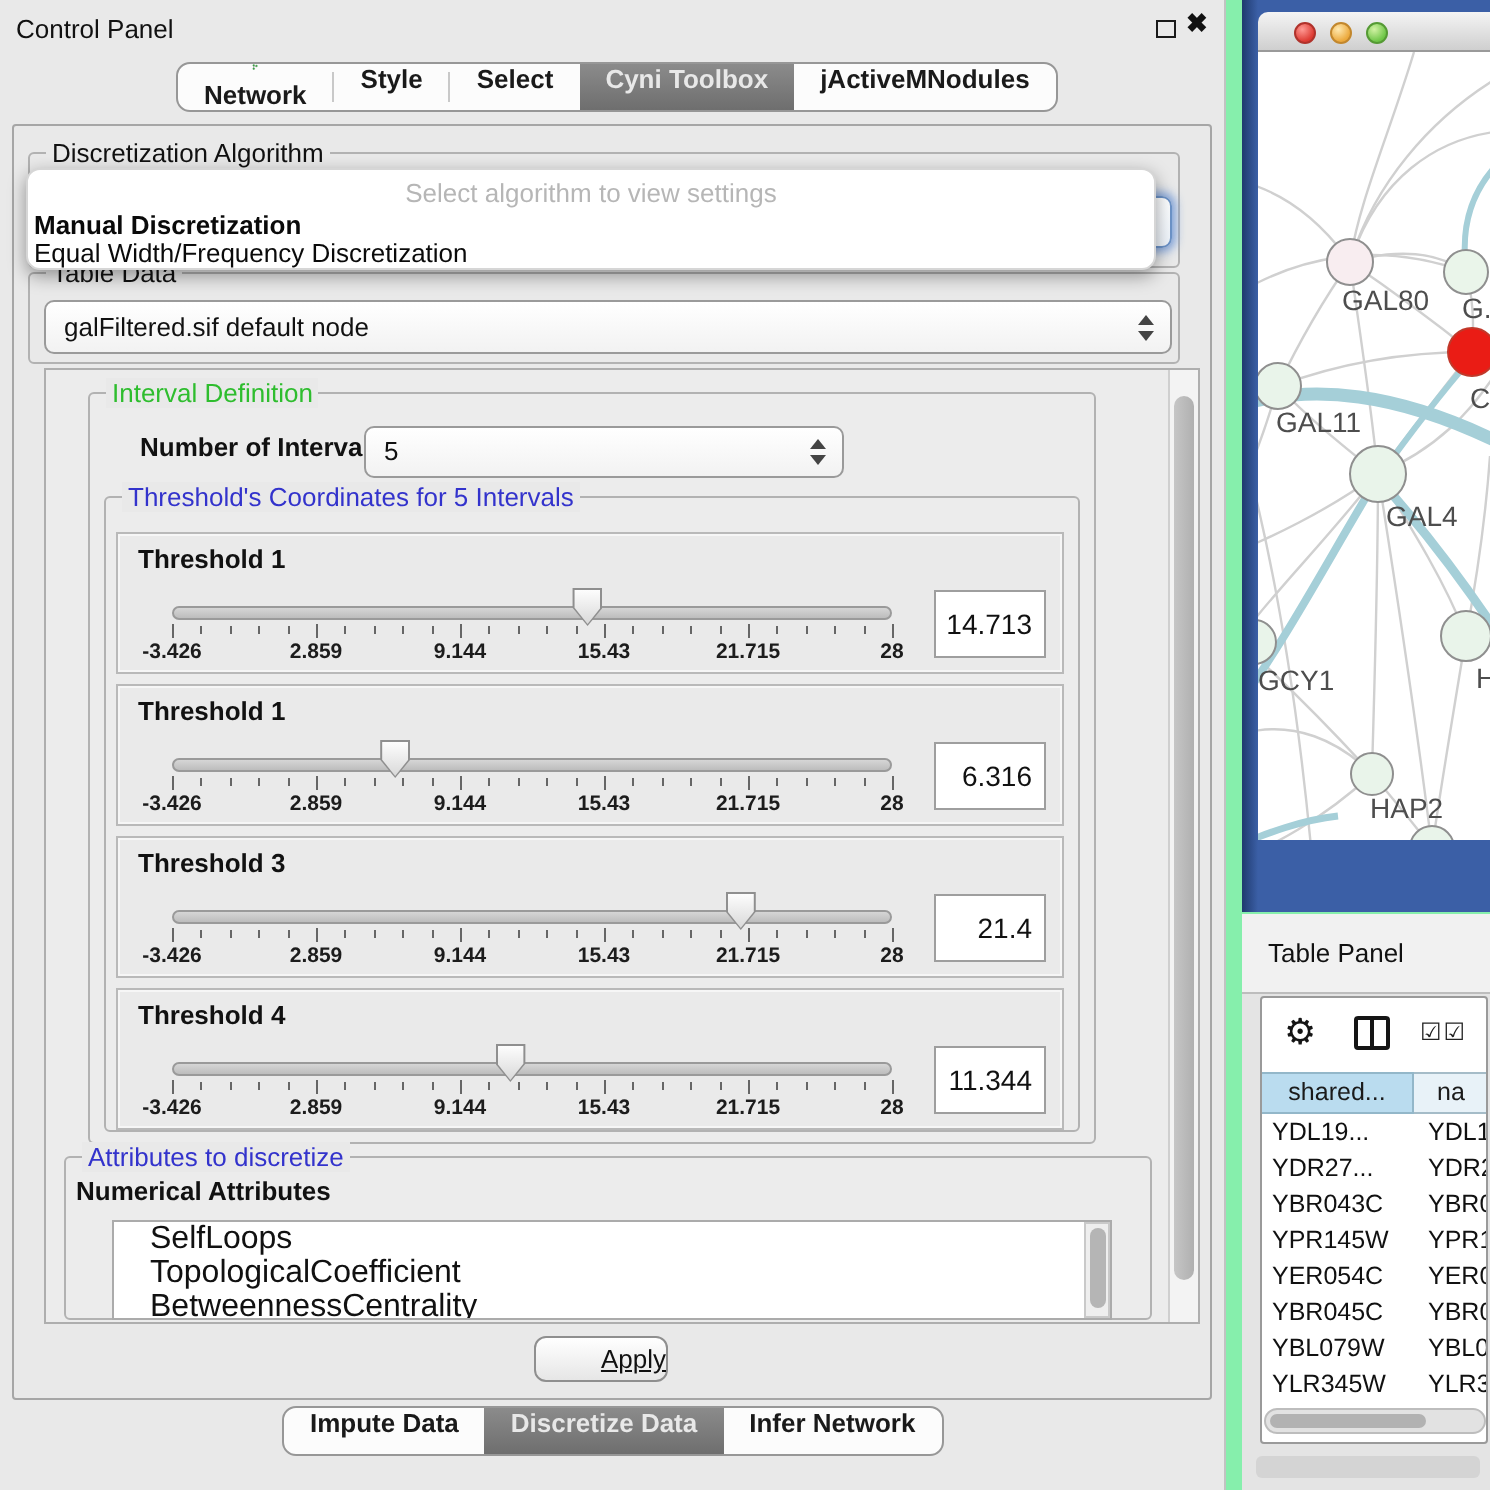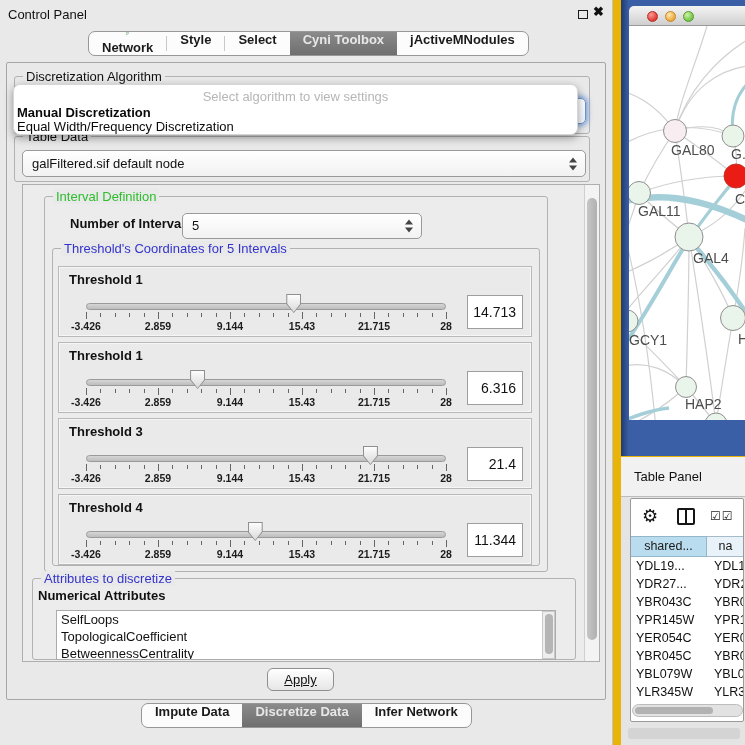--- a/index.html
+++ b/index.html
@@ -1,17 +1,17 @@
 <!DOCTYPE html>
 <html><head>
 <meta charset="utf-8">
 <style>
   html,body{margin:0;padding:0;background:#dadada;}
   *{box-sizing:border-box;font-family:"Liberation Sans",sans-serif;}
-  #stage{position:relative;width:745px;height:745px;overflow:hidden;background:#eab308;}
+  #stage{position:relative;width:745px;height:745px;overflow:hidden;background:#86efac;}
 
   
   #cpanel{position:absolute;left:0;top:0;width:613px;height:745px;background:#e9e9e9;border-right:1px solid #c2c2c2;}
   #cp-title{position:absolute;left:8px;top:7px;font-size:13px;color:#111;}
   #float-btn{position:absolute;left:578px;top:10px;width:10px;height:9px;border:1.5px solid #1a1a1a;background:transparent;}
   #close-btn{position:absolute;left:593px;top:4px;font-size:13px;font-weight:bold;color:#111;}
 
   .tabbar{position:absolute;display:flex;align-items:stretch;height:25px;border:1px solid #979797;border-radius:7px;background:#fcfcfc;overflow:hidden;}
   #top-tabs{left:88px;top:31px;}
   #bottom-tabs{left:141px;top:703px;}
@@ -56,25 +56,25 @@
   .thumb-i{position:absolute;left:1px;top:1px;width:13px;height:17px;background:linear-gradient(#fdfdfd,#d9d9d9);clip-path:polygon(0 0,100% 0,100% 52%,50% 100%,0 52%);}
   .tick{position:absolute;top:45px;width:1px;background:#666;}
   .tick.maj{height:7px;}
   .tick.min{height:4px;top:46px;}
   .tklbl{position:absolute;top:53px;transform:translateX(-50%);font-size:10.5px;font-weight:bold;color:#1c1c1c;white-space:nowrap;}
   .vbox{position:absolute;left:408px;top:28px;width:56px;height:34px;background:#fff;border:1px solid #9e9e9e;font-size:14px;color:#111;text-align:right;line-height:32px;padding-right:6px;}
 
   
   #numattr-label{position:absolute;left:38px;top:588px;font-size:13px;font-weight:bold;color:#111;}
   #attr-list{position:absolute;left:56px;top:610px;width:500px;height:50px;background:#fff;border:1px solid #ababab;overflow:hidden;}
-  #attr-list .item{font-size:13px;color:#111;line-height:17px;padding-left:4px;white-space:nowrap;}
+  #attr-list .item{font-size:16px;color:#111;line-height:17px;padding-left:18px;white-space:nowrap;}
   #attr-vscroll{position:absolute;left:542px;top:611px;width:13px;height:48px;background:#eeeeee;border:1px solid #c9c9c9;}
   #attr-vscroll .thumb{position:absolute;left:1.5px;top:2px;width:8px;height:40px;background:#b5b5b5;border-radius:4px;}
 
-  #apply-btn{position:absolute;left:267px;top:668px;width:67px;height:23px;border:1px solid #8f8f8f;border-radius:6px;background:linear-gradient(#ffffff,#e6e6e6);font-size:13px;color:#111;text-align:center;line-height:21px;text-decoration:underline;}
+  #apply-btn{position:absolute;left:267px;top:668px;width:67px;height:23px;border:1px solid #8f8f8f;border-radius:6px;background:linear-gradient(#ffffff,#e6e6e6);font-size:13px;color:#111;text-align:right;line-height:21px;text-decoration:underline;}
 
   
   #netwin{position:absolute;left:621px;top:0;width:124px;height:456px;background:linear-gradient(90deg,#1f3a6e 0px,#3b5fa6 8px);}
   #mac-titlebar{position:absolute;left:8px;top:6px;width:116px;height:20px;background:linear-gradient(#f4f4f4,#cfcfcf);border-bottom:1px solid #9a9a9a;border-radius:5px 0 0 0;}
   .light{position:absolute;top:4.5px;width:11px;height:11px;border-radius:50%;}
   #light-red{left:18px;background:radial-gradient(circle at 35% 30%,#ff9a94,#dd3b33 70%);border:1px solid #b0322b;}
   #light-yellow{left:36px;background:radial-gradient(circle at 35% 30%,#ffe9b0,#eca93c 70%);border:1px solid #c2872d;}
   #light-green{left:54px;background:radial-gradient(circle at 35% 30%,#d2f2a4,#6fc648 70%);border:1px solid #559a34;}
   #netcanvas{position:absolute;left:8px;top:26px;width:137px;height:394px;background:#fff;overflow:hidden;}
 

